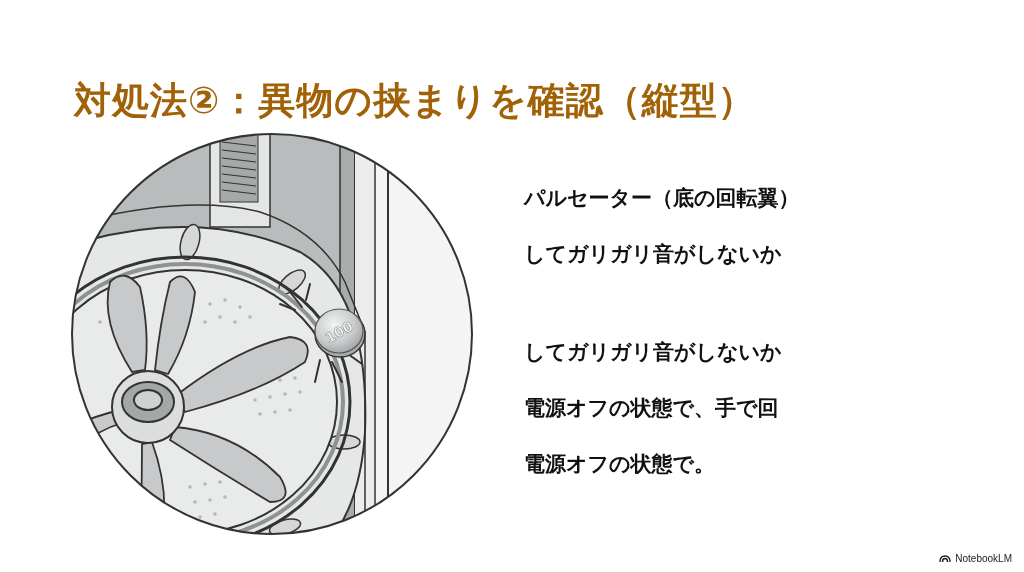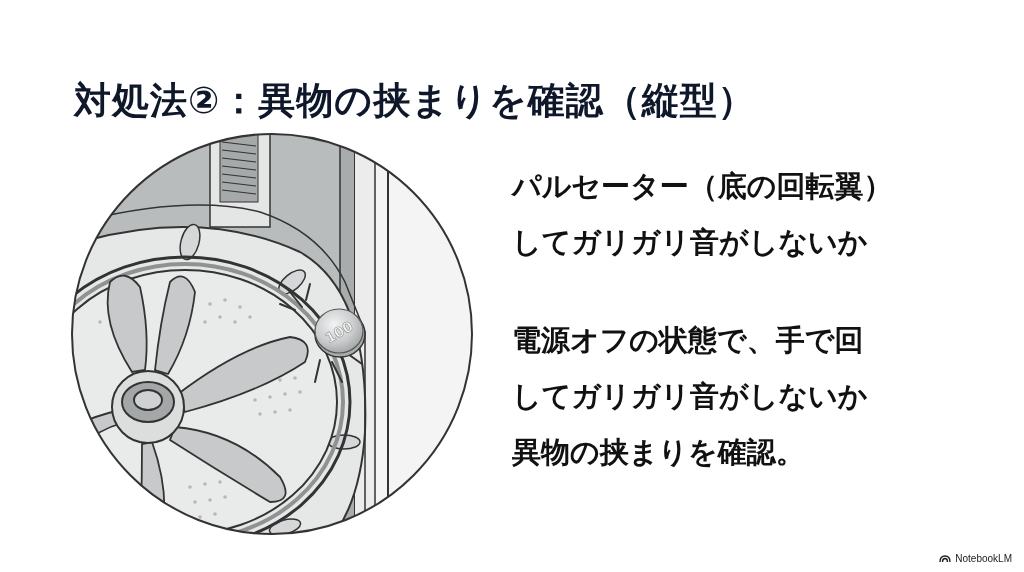--- a/index.html
+++ b/index.html
@@ -20,40 +20,40 @@
     }
     .title {
       position: absolute;
       left: 74px;
       top: 48px;
       font-size: 37px;
       font-weight: bold;
       letter-spacing: 1px;
       line-height: 56px;
       white-space: nowrap;
-      color: #0f172a;
+      color: #a16207;
     }
     .illustration {
       position: absolute;
       left: 70px;
       top: 132px;
       width: 404px;
       height: 404px;
     }
     .body-text {
       position: absolute;
       left: 512px;
       top: 158px;
       width: 470px;
     }
     .paragraph {
-      font-size: 29px;
+      font-size: 21px;
       font-weight: bold;
       line-height: 56px;
-      margin: 0;
+      margin: 12px;
       color: #111111;
     }
     .paragraph .line {
       display: block;
       white-space: nowrap;
     }
     .paragraph + .paragraph {
       margin-top: 42px;
     }
     .watermark {
@@ -188,23 +188,23 @@
       <circle cx="202" cy="202" r="200" fill="none" stroke="#333" stroke-width="2"></circle>
     </svg>
   </div>
 
   <div class="body-text">
     <p class="paragraph">
       <span class="line">パルセーター（底の回転翼）</span>
       <span class="line">してガリガリ音がしないか</span>
     </p>
     <p class="paragraph">
+      <span class="line">してガリガリ音がしないか</span>
       <span class="line">電源オフの状態で、手で回</span>
-      <span class="line">してガリガリ音がしないか</span>
-      <span class="line">異物の挟まりを確認。</span>
+      <span class="line">電源オフの状態で。</span>
     </p>
   </div>
 
   <div class="watermark">
     <svg width="12" height="9" viewBox="0 0 12 9">
       <path d="M1 8 Q1 2 6 2 Q11 2 11 8" fill="none" stroke="#222" stroke-width="1.4"></path>
       <path d="M3.5 8 Q3.5 4.5 6 4.5 Q8.5 4.5 8.5 8" fill="none" stroke="#222" stroke-width="1.4"></path>
     </svg>
     <span>NotebookLM</span>
   </div>

